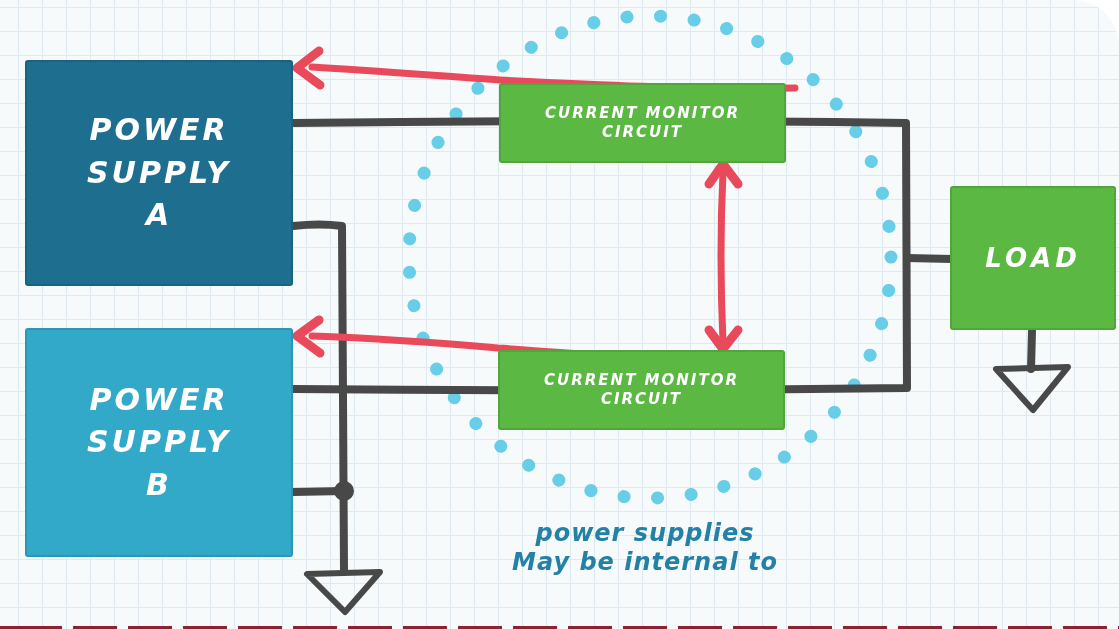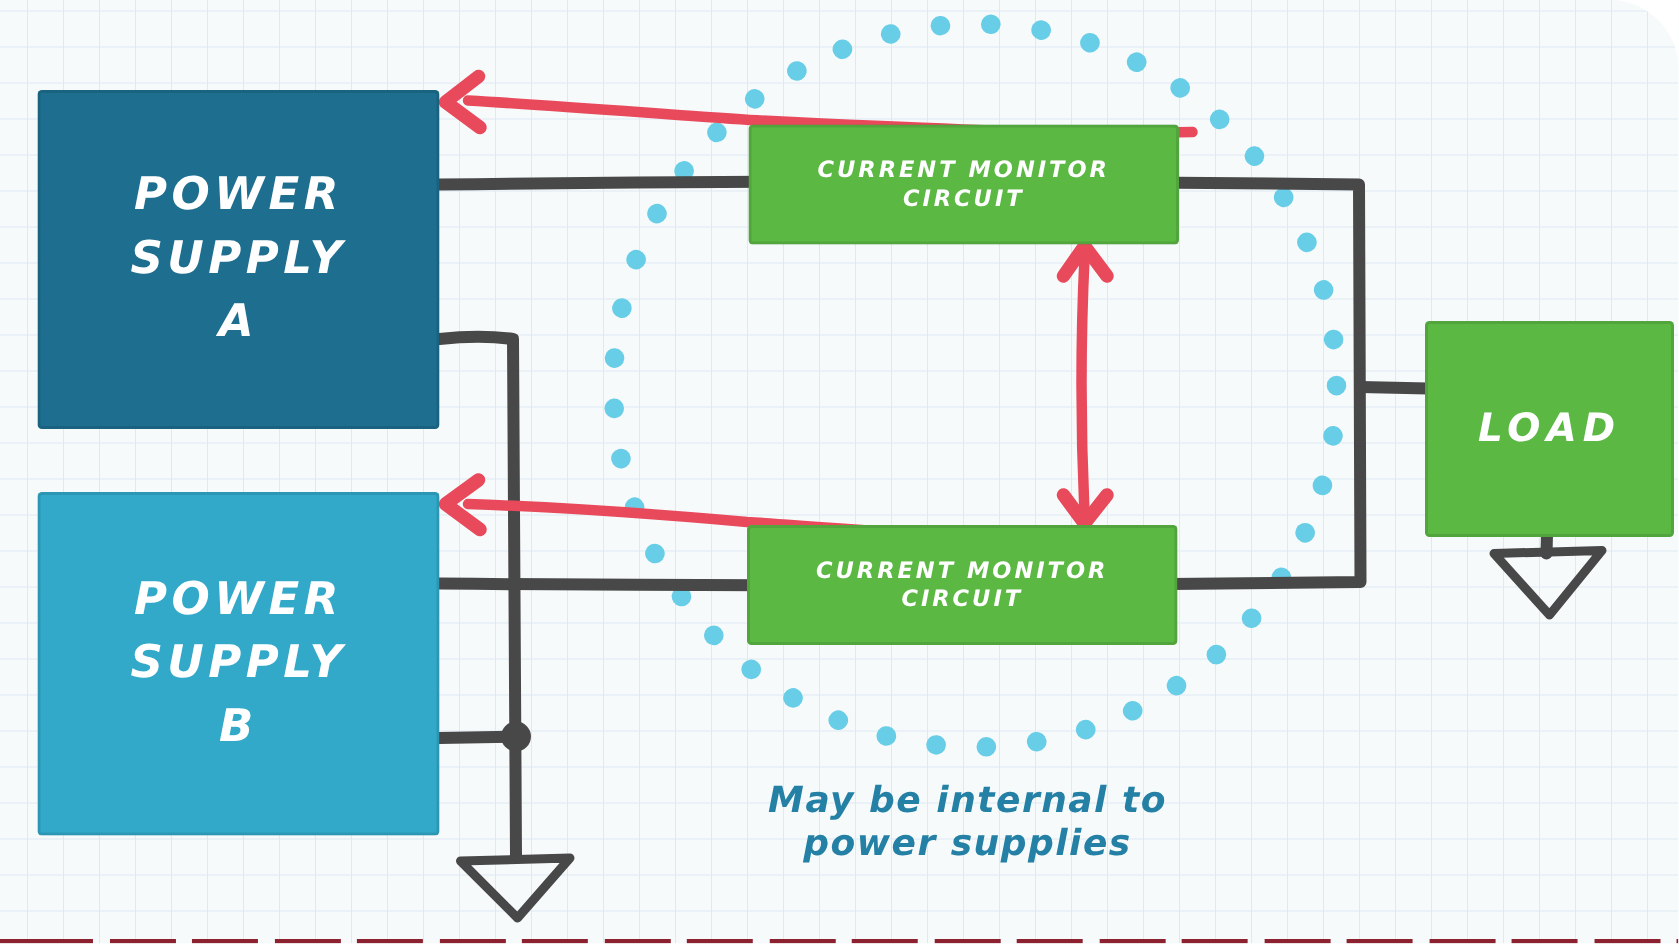--- a/index.html
+++ b/index.html
@@ -27,21 +27,21 @@
   }
   .psa{left:25px; top:60px; width:268px; height:226px; background:var(--psa-fill);
        font-size:30px; letter-spacing:3px; line-height:1.42;}
   .psb{left:25px; top:328px; width:268px; height:229px; background:var(--psb-fill);
        font-size:30px; letter-spacing:3px; line-height:1.42;}
   .monitor{width:287px; height:80px; background:var(--monitor-fill);
        font-size:15px; letter-spacing:2px; line-height:1.3;}
   .monitor.top{left:499px; top:83px;}
   .monitor.bottom{left:498px; top:350px;}
   .load{left:950px; top:186px; width:166px; height:144px; background:var(--load-fill);
-       font-size:26px; letter-spacing:4px;margin-top:28px;}
+       font-size:26px; letter-spacing:4px;}
   .note{
     position:absolute; left:450px; top:519px; width:390px; text-align:center;
     color:var(--note-color); font-size:24px; font-weight:bold; font-style:italic;
     line-height:1.22; letter-spacing:1px;
   }
   .bottom-dashes{
     position:absolute; left:0; bottom:0; width:1119px; height:3px;
     background-image:repeating-linear-gradient(90deg,
       var(--bottom-line-color) 0 44px, transparent 44px 55px);
     background-position:18px 0;
@@ -108,18 +108,18 @@
   <div class="box monitor bottom">
     <div>CURRENT MONITOR</div>
     <div>CIRCUIT</div>
   </div>
 
   <div class="box load">
     <div>LOAD</div>
   </div>
 
   <div class="note">
+    <div>power supplies</div>
     <div>May be internal to</div>
-    <div>power supplies</div>
   </div>
 
   <div class="bottom-dashes"></div>
 </div>
 
 </body></html>

